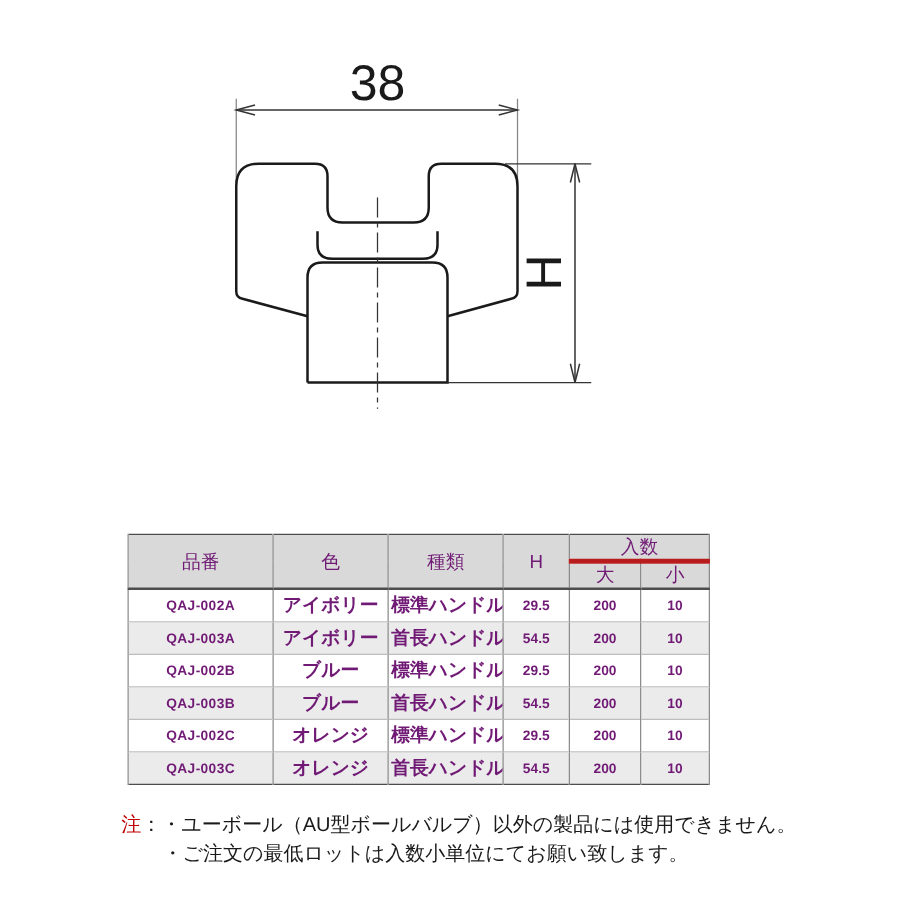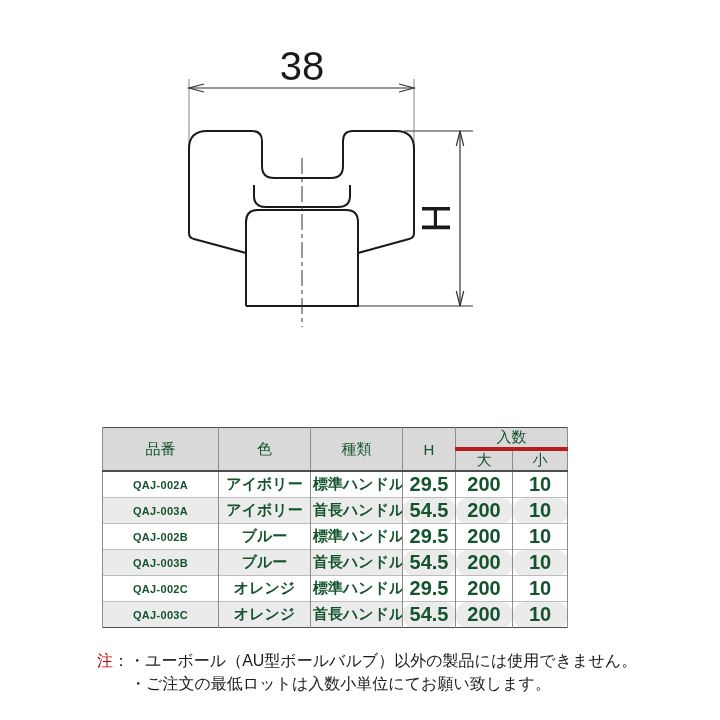--- a/index.html
+++ b/index.html
@@ -12,40 +12,40 @@
 
   
   .drawing{position:absolute;left:0;top:0;}
   .dim-text{font-family:"Liberation Sans","DejaVu Sans",sans-serif;font-size:40px;fill:#1a1a1a;}
 
   
   table.spec{
     position:absolute;left:102px;top:427px;
     border-collapse:collapse;table-layout:fixed;
     width:465px;
-    font-size:15px;color:#14532d;
+    font-size:15px;color:#701a75;
   }
   table.spec th,table.spec td{
     padding:0 2px;text-align:center;vertical-align:middle;
     border-left:1px solid #8c8c8c;border-right:1px solid #8c8c8c;
     white-space:nowrap;overflow:hidden;font-weight:bold;
   }
   table.spec{border:1.5px solid #4d4d4d;}
   table.spec thead th{
     background:#d9d9d9;font-weight:normal;font-size:15px;
     border-bottom:4px solid #b91c1c;
   }
   table.spec thead tr.h1 th{height:19px;}
   table.spec thead tr.h2 th{height:16px;}
   table.spec thead tr.h2 th,
   table.spec thead th[rowspan]{border-bottom:2px solid #4d4d4d;}
   table.spec tbody td{height:25px;border-top:1px solid #bdbdbd;}
   table.spec tbody tr:nth-child(even) td{background:#ebebeb;}
   table.spec tbody td.partno{font-weight:bold;font-size:11px;letter-spacing:.3px;}
-  table.spec tbody td.num{font-size:20px;border-radius:12px;}
+  table.spec tbody td.num{font-size:11px;}
 
   
   .notes{position:absolute;left:97px;top:621px;font-size:16px;line-height:23px;color:#1a1a1a;margin-top:28px;}
   .notes .note-line{white-space:nowrap;}
   .notes .note-label{color:#c00000;}
   .notes .note-indent{padding-left:33px;display:block;}
 </style>
 </head>
 <body>
 

